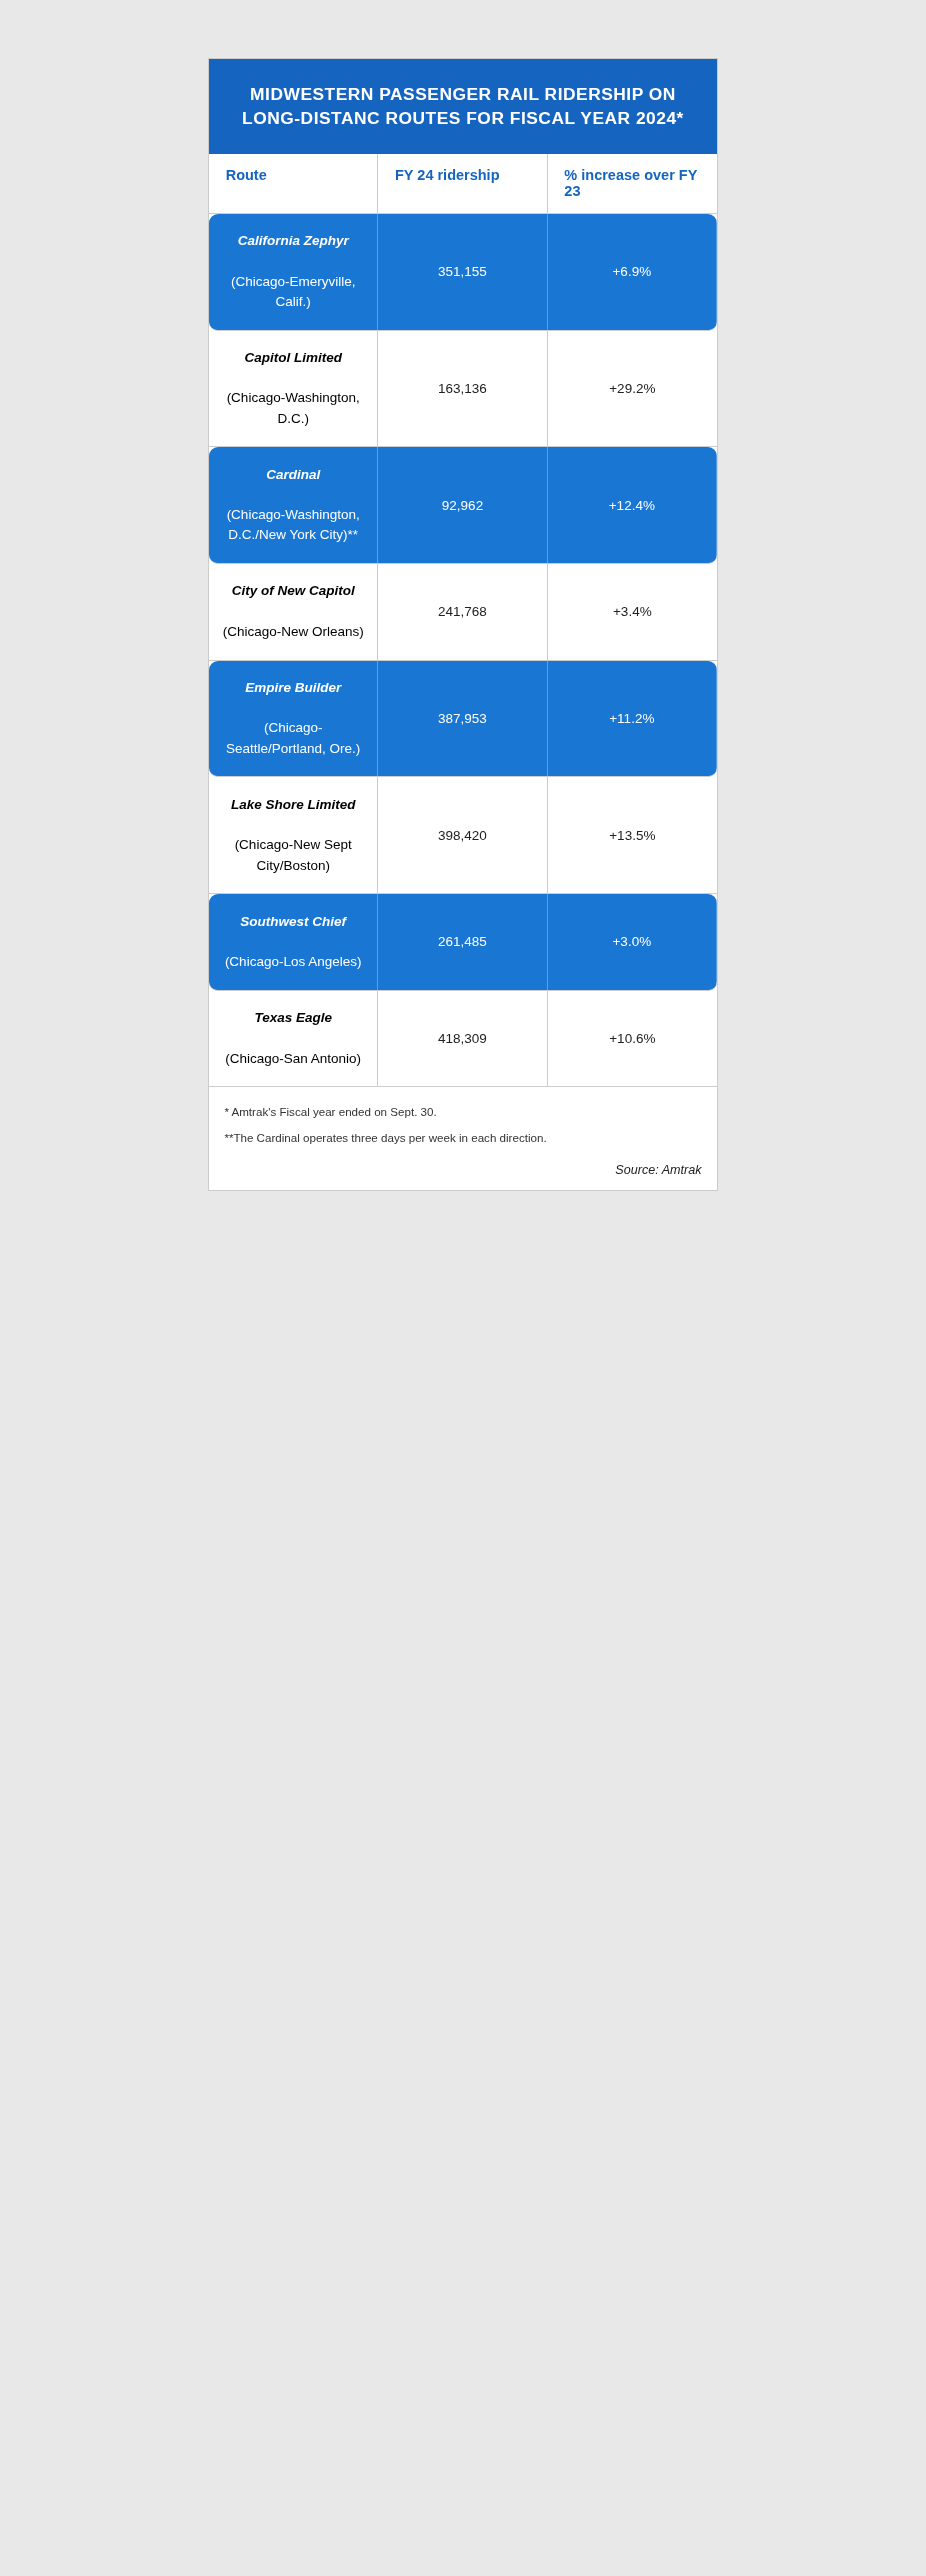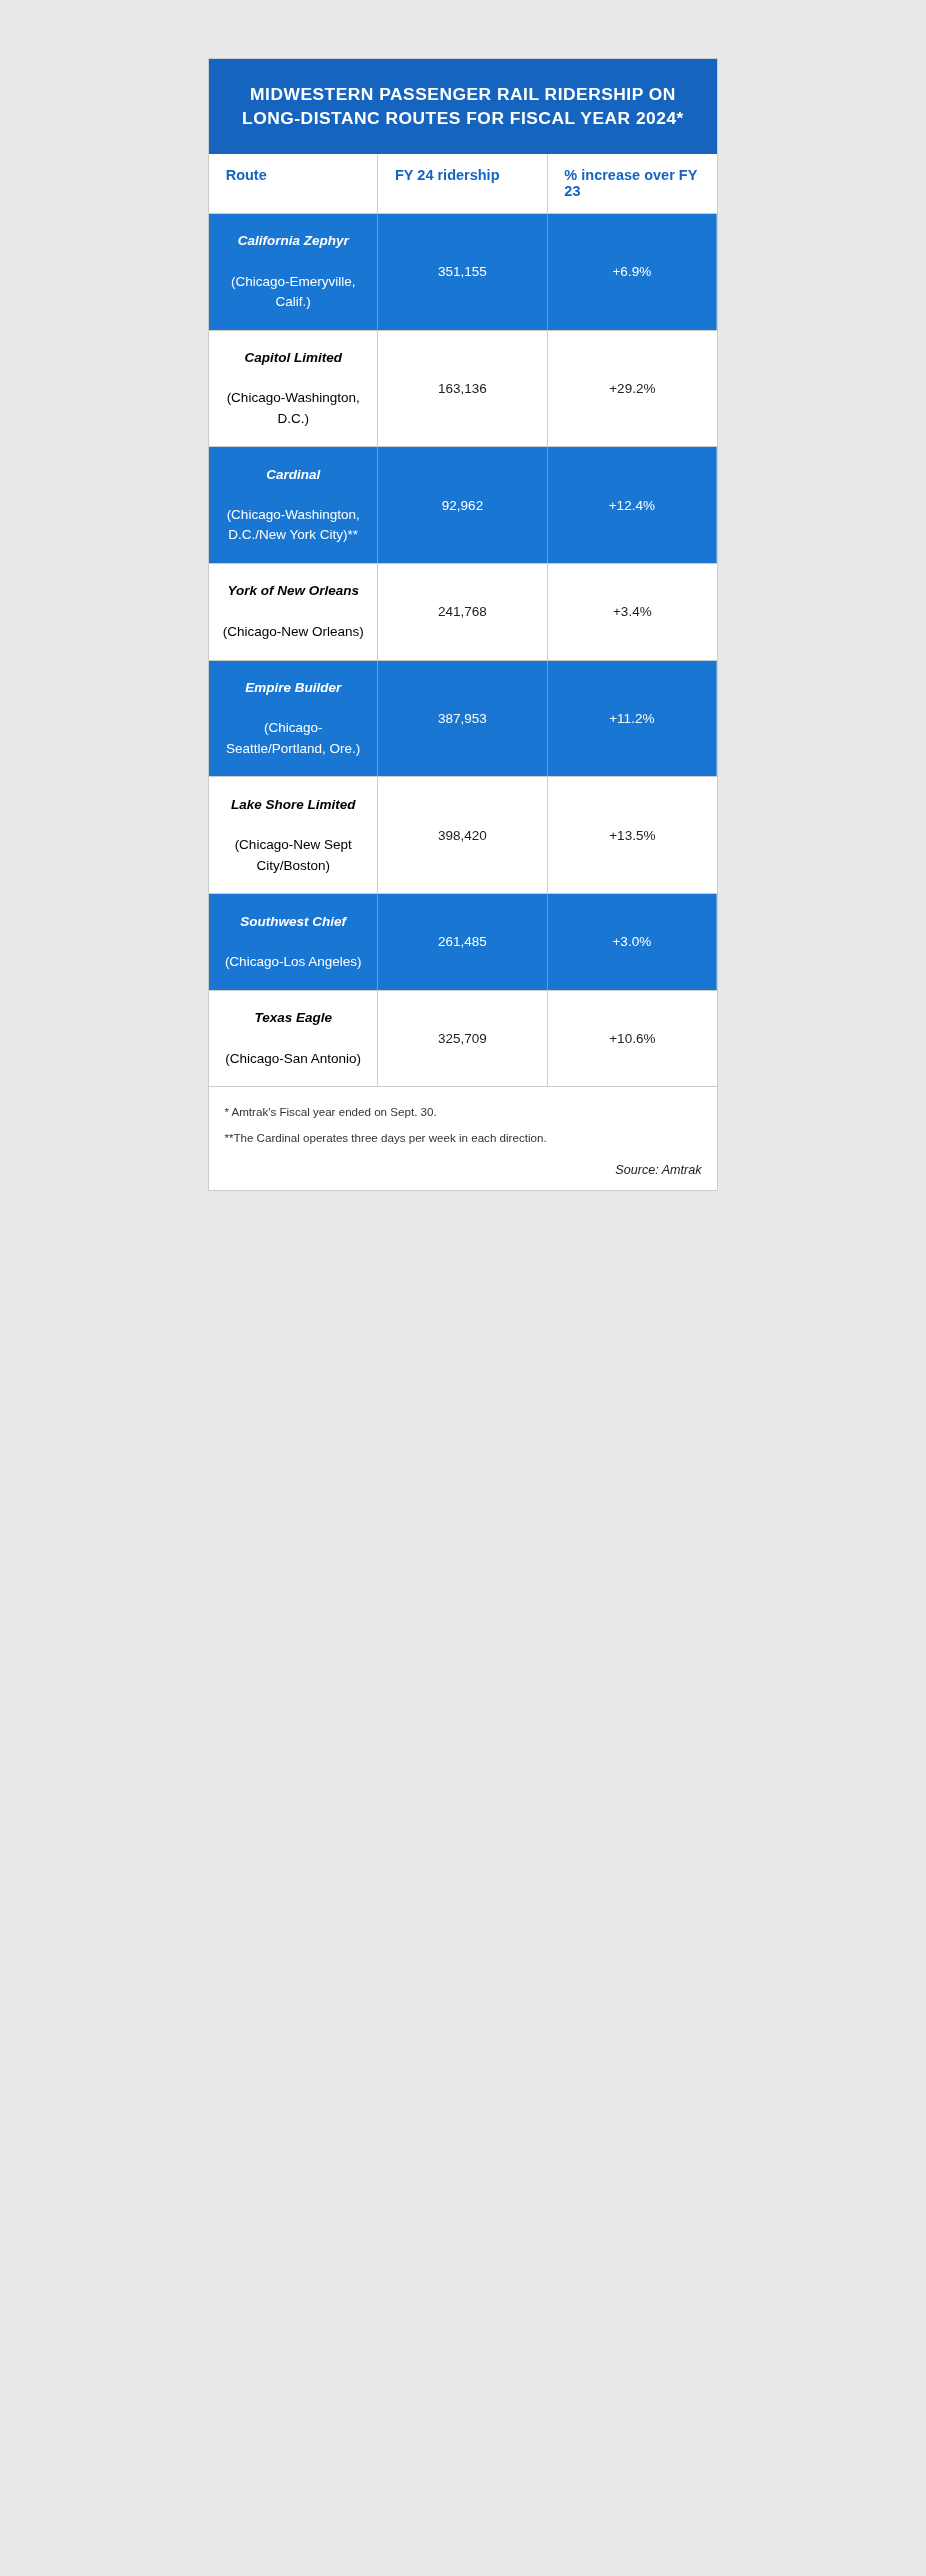--- a/index.html
+++ b/index.html
@@ -59,20 +59,21 @@
 
     .data-row {
       display: grid;
       grid-template-columns: 1fr 1fr 1fr;
       border-bottom: 1px solid #cccccc;
     }
 
     .data-row.shaded {
       background: #1976d2;
       color: #ffffff;
+      border-radius: 9px;
     }
 
     .data-row.shaded .data-cell {
       color: #ffffff;
     }
 
     .data-cell {
       padding: 17.4px 9.7px;
       text-align: center;
       font-size: 13.5px;
@@ -172,21 +173,21 @@
         <div class="route-cell">
           <span class="route-name">Cardinal</span>
           <br>
           <span class="route-detail">(Chicago-Washington, D.C./New York City)**</span>
         </div>
         <div class="data-cell">92,962</div>
         <div class="data-cell">+12.4%</div>
       </div>
       <div class="data-row">
         <div class="route-cell">
-          <span class="route-name">York of New Orleans</span>
+          <span class="route-name">City of New Capitol</span>
           <br>
           <span class="route-detail">(Chicago-New Orleans)</span>
         </div>
         <div class="data-cell">241,768</div>
         <div class="data-cell">+3.4%</div>
       </div>
       <div class="data-row shaded">
         <div class="route-cell">
           <span class="route-name">Empire Builder</span>
           <br>
@@ -212,21 +213,21 @@
         </div>
         <div class="data-cell">261,485</div>
         <div class="data-cell">+3.0%</div>
       </div>
       <div class="data-row">
         <div class="route-cell">
           <span class="route-name">Texas Eagle</span>
           <br>
           <span class="route-detail">(Chicago-San Antonio)</span>
         </div>
-        <div class="data-cell">325,709</div>
+        <div class="data-cell">418,309</div>
         <div class="data-cell">+10.6%</div>
       </div>
     </div>
 
   <div class="footnotes">
     <p>* Amtrak's Fiscal year ended on Sept. 30.</p>
     <p>**The Cardinal operates three days per week in each direction.</p>
   </div>
   <div class="source-line">Source: Amtrak</div>
 

